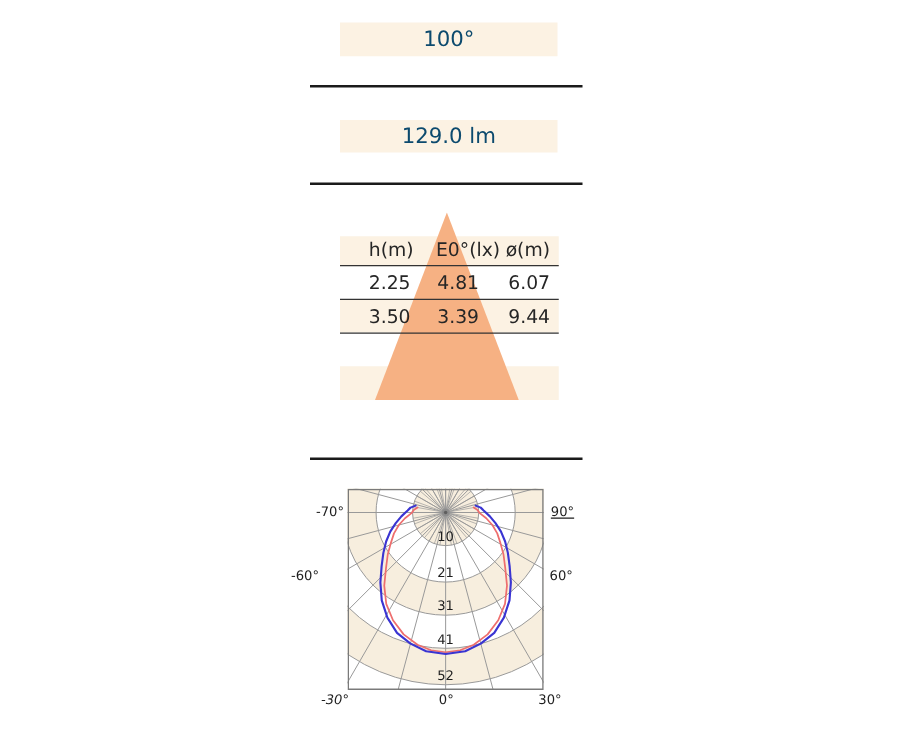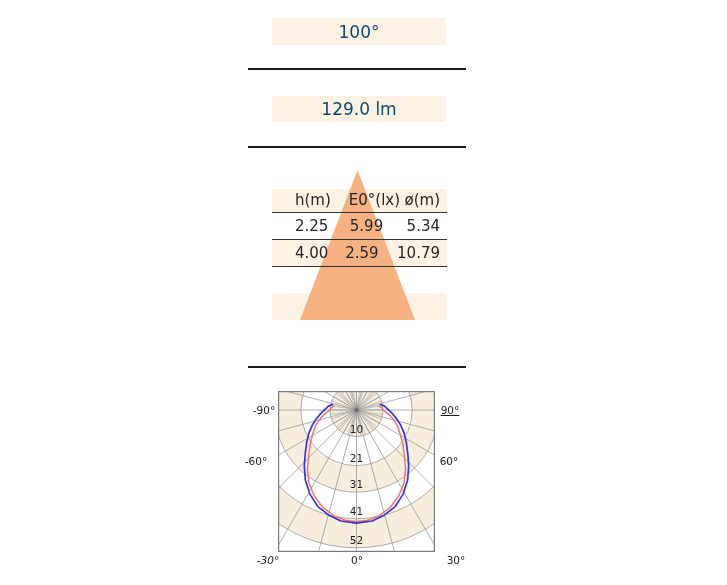--- a/index.html
+++ b/index.html
@@ -27,22 +27,22 @@
             font-size:15px;box-sizing:border-box;}
   .cone-row.header{height:24.5px;}
   .cell-1{width:58px;text-align:left;padding-left:2px;box-sizing:border-box;margin-left:21px;}
   .cell-2{width:58px;text-align:left;}
   .cell-3{flex:1;padding-right:7px;box-sizing:border-box;}
 
   .polar{position:absolute;left:240px;top:388px;width:240px;height:195px;font-size:10.5px;color:#1e1e1e;}
   .polar svg{position:absolute;left:38px;top:3px;}
   .polar-label{position:absolute;transform:translate(-50%,-50%);white-space:nowrap;}
   .lbl-neg90{left:24px;top:22px;} .lbl-pos90{left:210px;top:22px;text-decoration:underline;}
-  .lbl-neg60{left:16px;top:73px;} .lbl-pos60{left:209px;top:73px;}
-  .lbl-neg30{left:28px;top:172px;font-style:italic;} .lbl-zero{left:117px;top:172px;} .lbl-pos30{left:216px;top:172px;}
+  .lbl-neg60{left:4px;top:73px;} .lbl-pos60{left:209px;top:73px;}
+  .lbl-neg30{left:28px;top:172px;font-style:italic;} .lbl-zero{left:117px;top:172px;} .lbl-pos30{left:200px;top:172px;}
 </style>
 </head>
 <body>
 
 <div class="stage">
 
   <div class="pill pill-angle">
     <span>100°</span>
   </div>
 
@@ -65,27 +65,27 @@
     </svg>
     <div class="cone-rows">
       <div class="cone-row header">
           <span class="cell-1">h(m)</span>
           <span class="cell-2">E0°(lx)</span>
           <span class="cell-3">ø(m)</span>
         </div>
       <div>
           <div class="cone-row">
             <span class="cell-1">2.25</span>
-            <span class="cell-2">5.99</span>
-            <span class="cell-3">5.34</span>
+            <span class="cell-2">4.81</span>
+            <span class="cell-3">6.07</span>
           </div>
           <div class="cone-row">
-            <span class="cell-1">4.00</span>
-            <span class="cell-2">2.59</span>
-            <span class="cell-3">10.79</span>
+            <span class="cell-1">3.50</span>
+            <span class="cell-2">3.39</span>
+            <span class="cell-3">9.44</span>
           </div>
         </div>
     </div>
   </div>
 
   <div class="divider divider-3"></div>
 
   <div class="polar">
     <svg width="157" height="161" viewBox="0 0 157 161">
         <defs>
@@ -169,21 +169,21 @@
           <path d="M100.9,15.0 L103.8,16.8 L105.8,19.5 L111.0,23.6 L115.9,29.0 L119.8,35.7 L122.3,43.3 L124.8,52.6 L126.2,63.5 L127.6,77.5 L126.0,92.1 L120.6,105.2 L112.1,116.5 L101.0,124.8 L90.1,129.2 L78.5,130.8 L66.9,129.2 L56.0,124.8 L44.9,116.5 L36.4,105.2 L31.0,92.1 L29.4,77.5 L30.8,63.5 L32.2,52.6 L34.7,43.3 L37.2,35.7 L41.1,29.0 L46.0,23.6 L51.2,19.5 L53.2,16.8 L56.1,15.0" fill="none" stroke="#ee6e6e" stroke-width="1.4" stroke-linejoin="round" stroke-linecap="round"></path>
           <path d="M102.5,13.5 L106.6,15.1 L108.9,17.4 L113.9,22.1 L118.4,27.5 L122.8,34.3 L126.1,42.2 L128.3,51.3 L129.7,61.9 L130.7,75.0 L129.6,89.3 L125.1,103.1 L117.4,115.3 L106.6,123.9 L94.1,130.0 L78.5,132.2 L62.9,130.0 L50.4,123.9 L39.6,115.3 L31.9,103.1 L27.4,89.3 L26.3,75.0 L27.3,61.9 L28.7,51.3 L30.9,42.2 L34.2,34.3 L38.6,27.5 L43.1,22.1 L48.1,17.4 L50.4,15.1 L54.5,13.5" fill="none" stroke="#3a34d2" stroke-width="1.7" stroke-linejoin="round" stroke-linecap="round"></path>
           <text x="78.5" y="41.7" text-anchor="middle" font-size="10.5" fill="#1e1e1e" font-family="DejaVu Sans, Liberation Sans, sans-serif">10</text>
           <text x="78.5" y="70.85000000000001" text-anchor="middle" font-size="10.5" fill="#1e1e1e" font-family="DejaVu Sans, Liberation Sans, sans-serif">21</text>
           <text x="78.5" y="97.35" text-anchor="middle" font-size="10.5" fill="#1e1e1e" font-family="DejaVu Sans, Liberation Sans, sans-serif">31</text>
           <text x="78.5" y="123.85" text-anchor="middle" font-size="10.5" fill="#1e1e1e" font-family="DejaVu Sans, Liberation Sans, sans-serif">41</text>
           <text x="78.5" y="152.99999999999997" text-anchor="middle" font-size="10.5" fill="#1e1e1e" font-family="DejaVu Sans, Liberation Sans, sans-serif">52</text>
         </g>
         <rect x="0.6" y="0.6" width="155.8" height="159.8" fill="none" stroke="#7a7a7a" stroke-width="1.2"></rect>
       </svg>
-    <span class="polar-label lbl-neg90">-90°</span>
+    <span class="polar-label lbl-neg90">-70°</span>
     <span class="polar-label lbl-neg60">-60°</span>
     <span class="polar-label lbl-neg30">-30°</span>
     <span class="polar-label lbl-zero">0°</span>
     <span class="polar-label lbl-pos30">30°</span>
     <span class="polar-label lbl-pos60">60°</span>
     <span class="polar-label lbl-pos90">90°</span>
   </div>
 
 </div>
 

